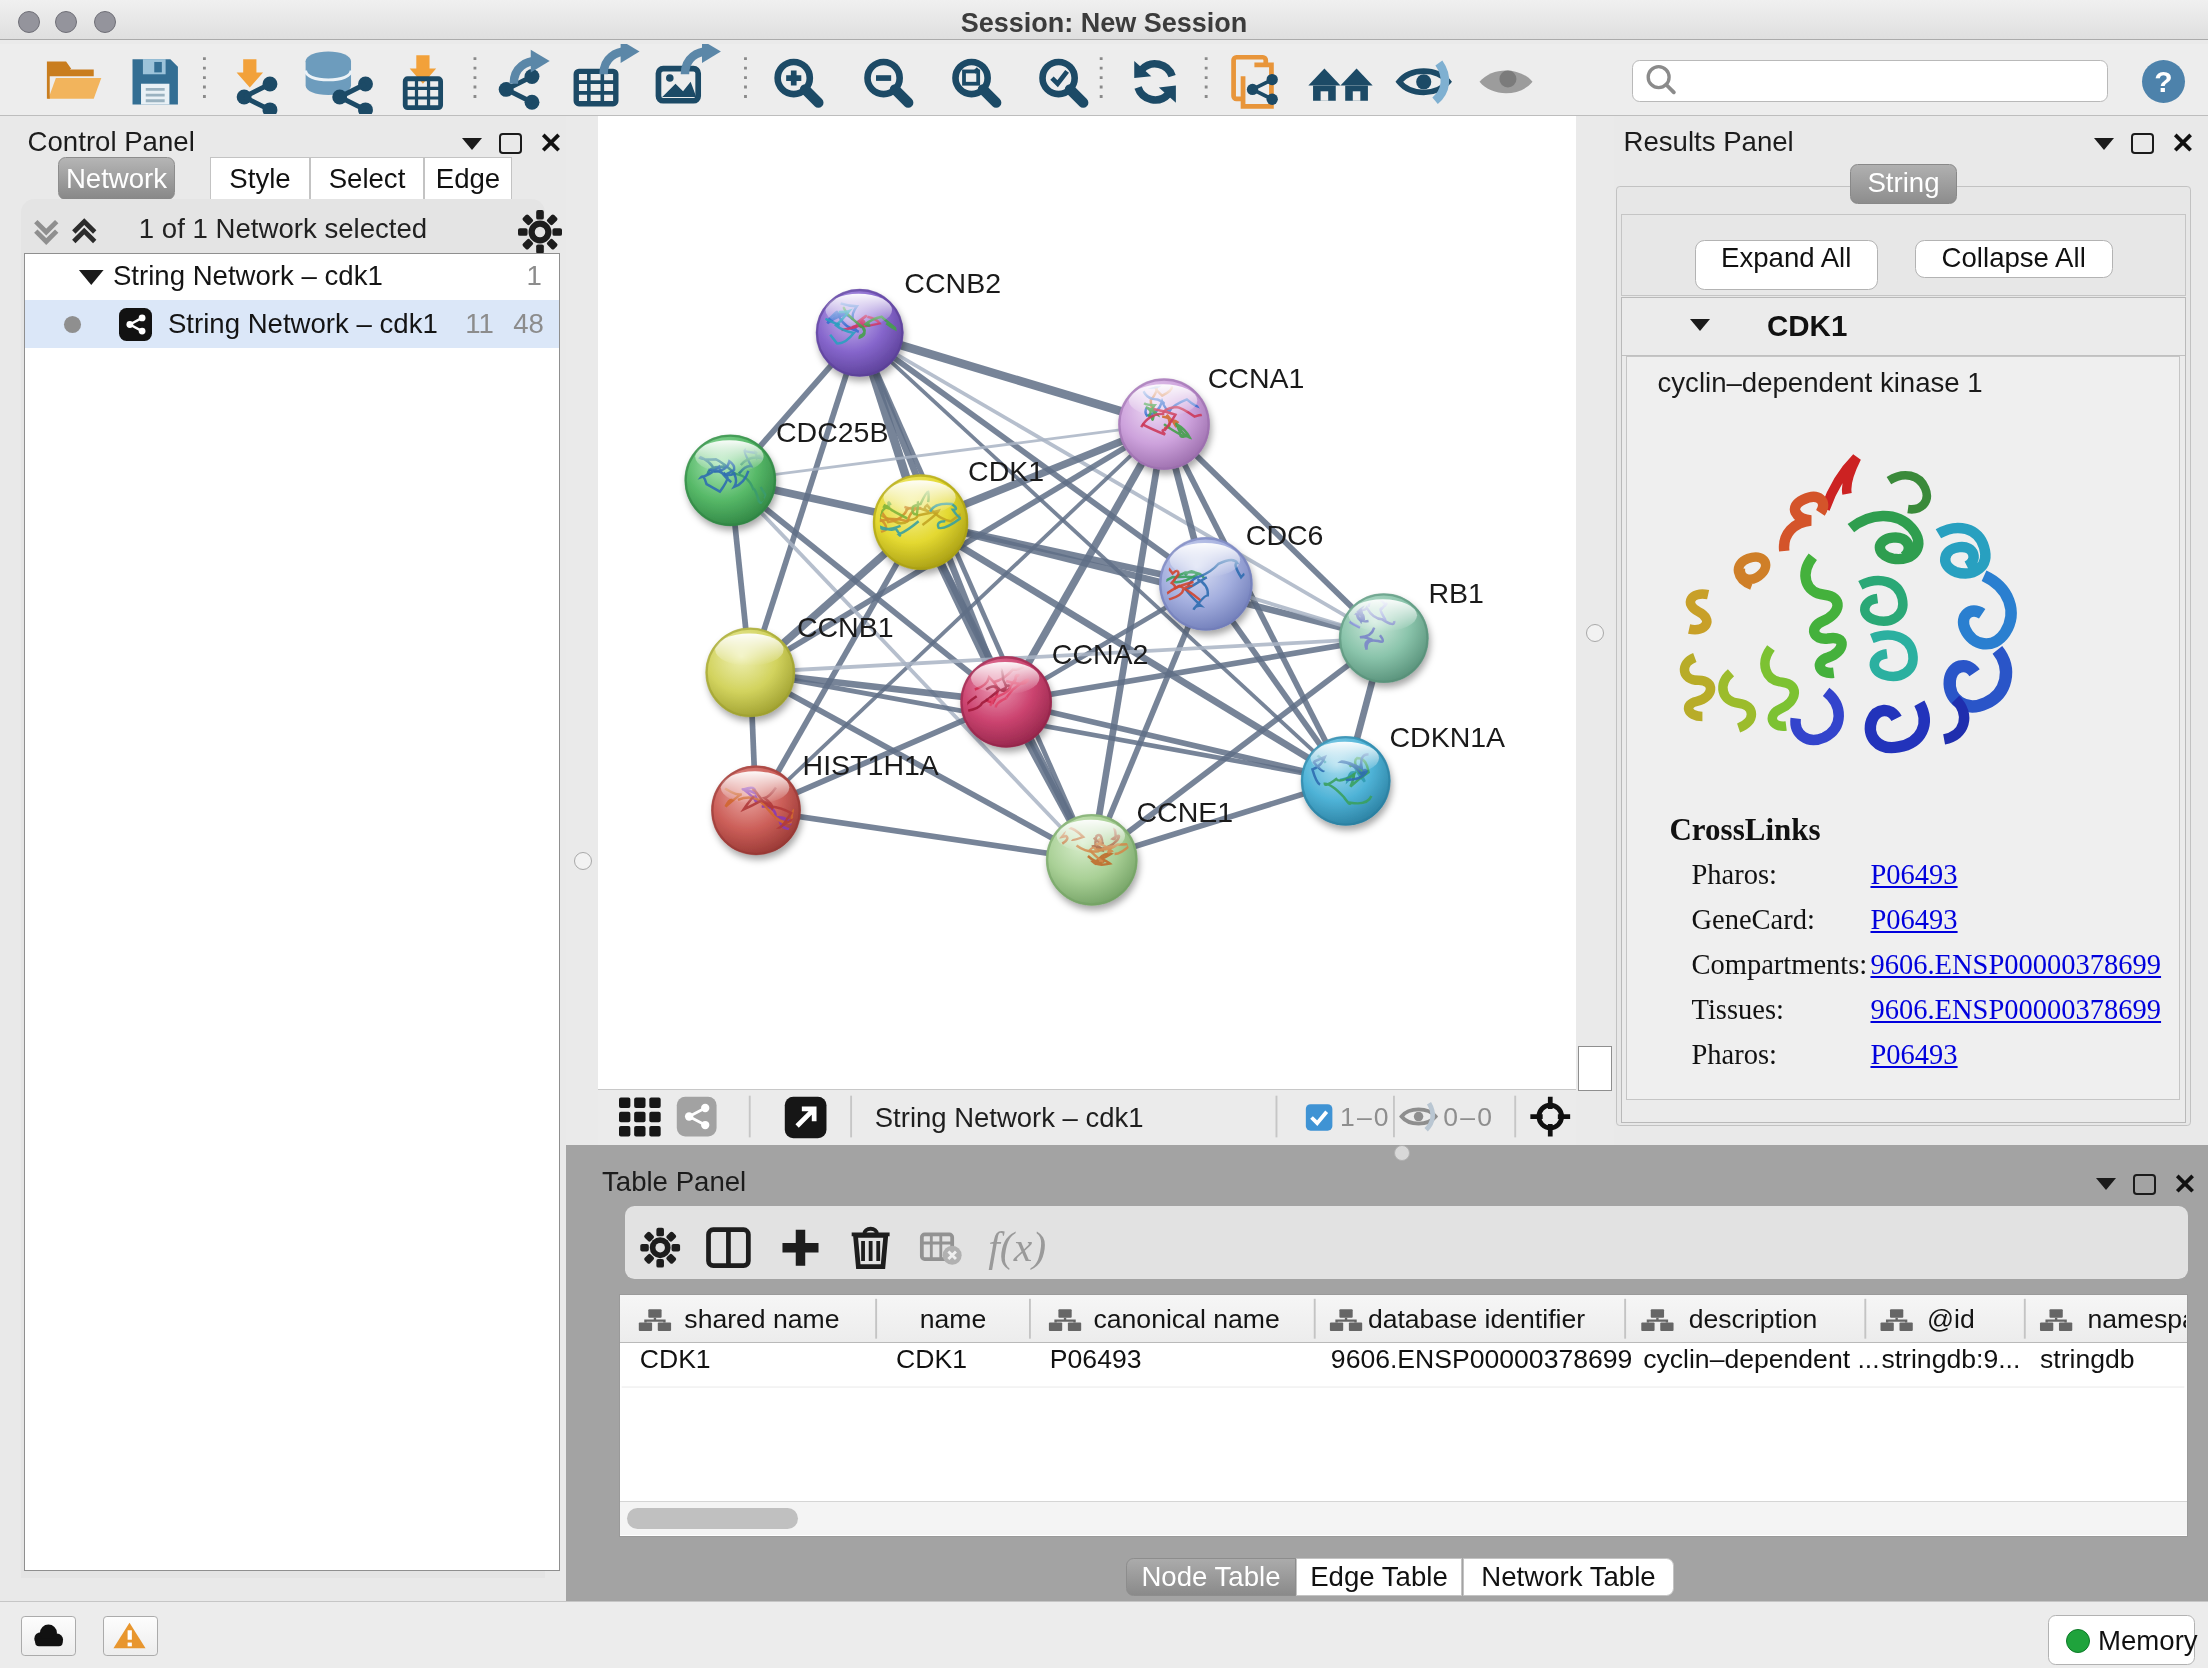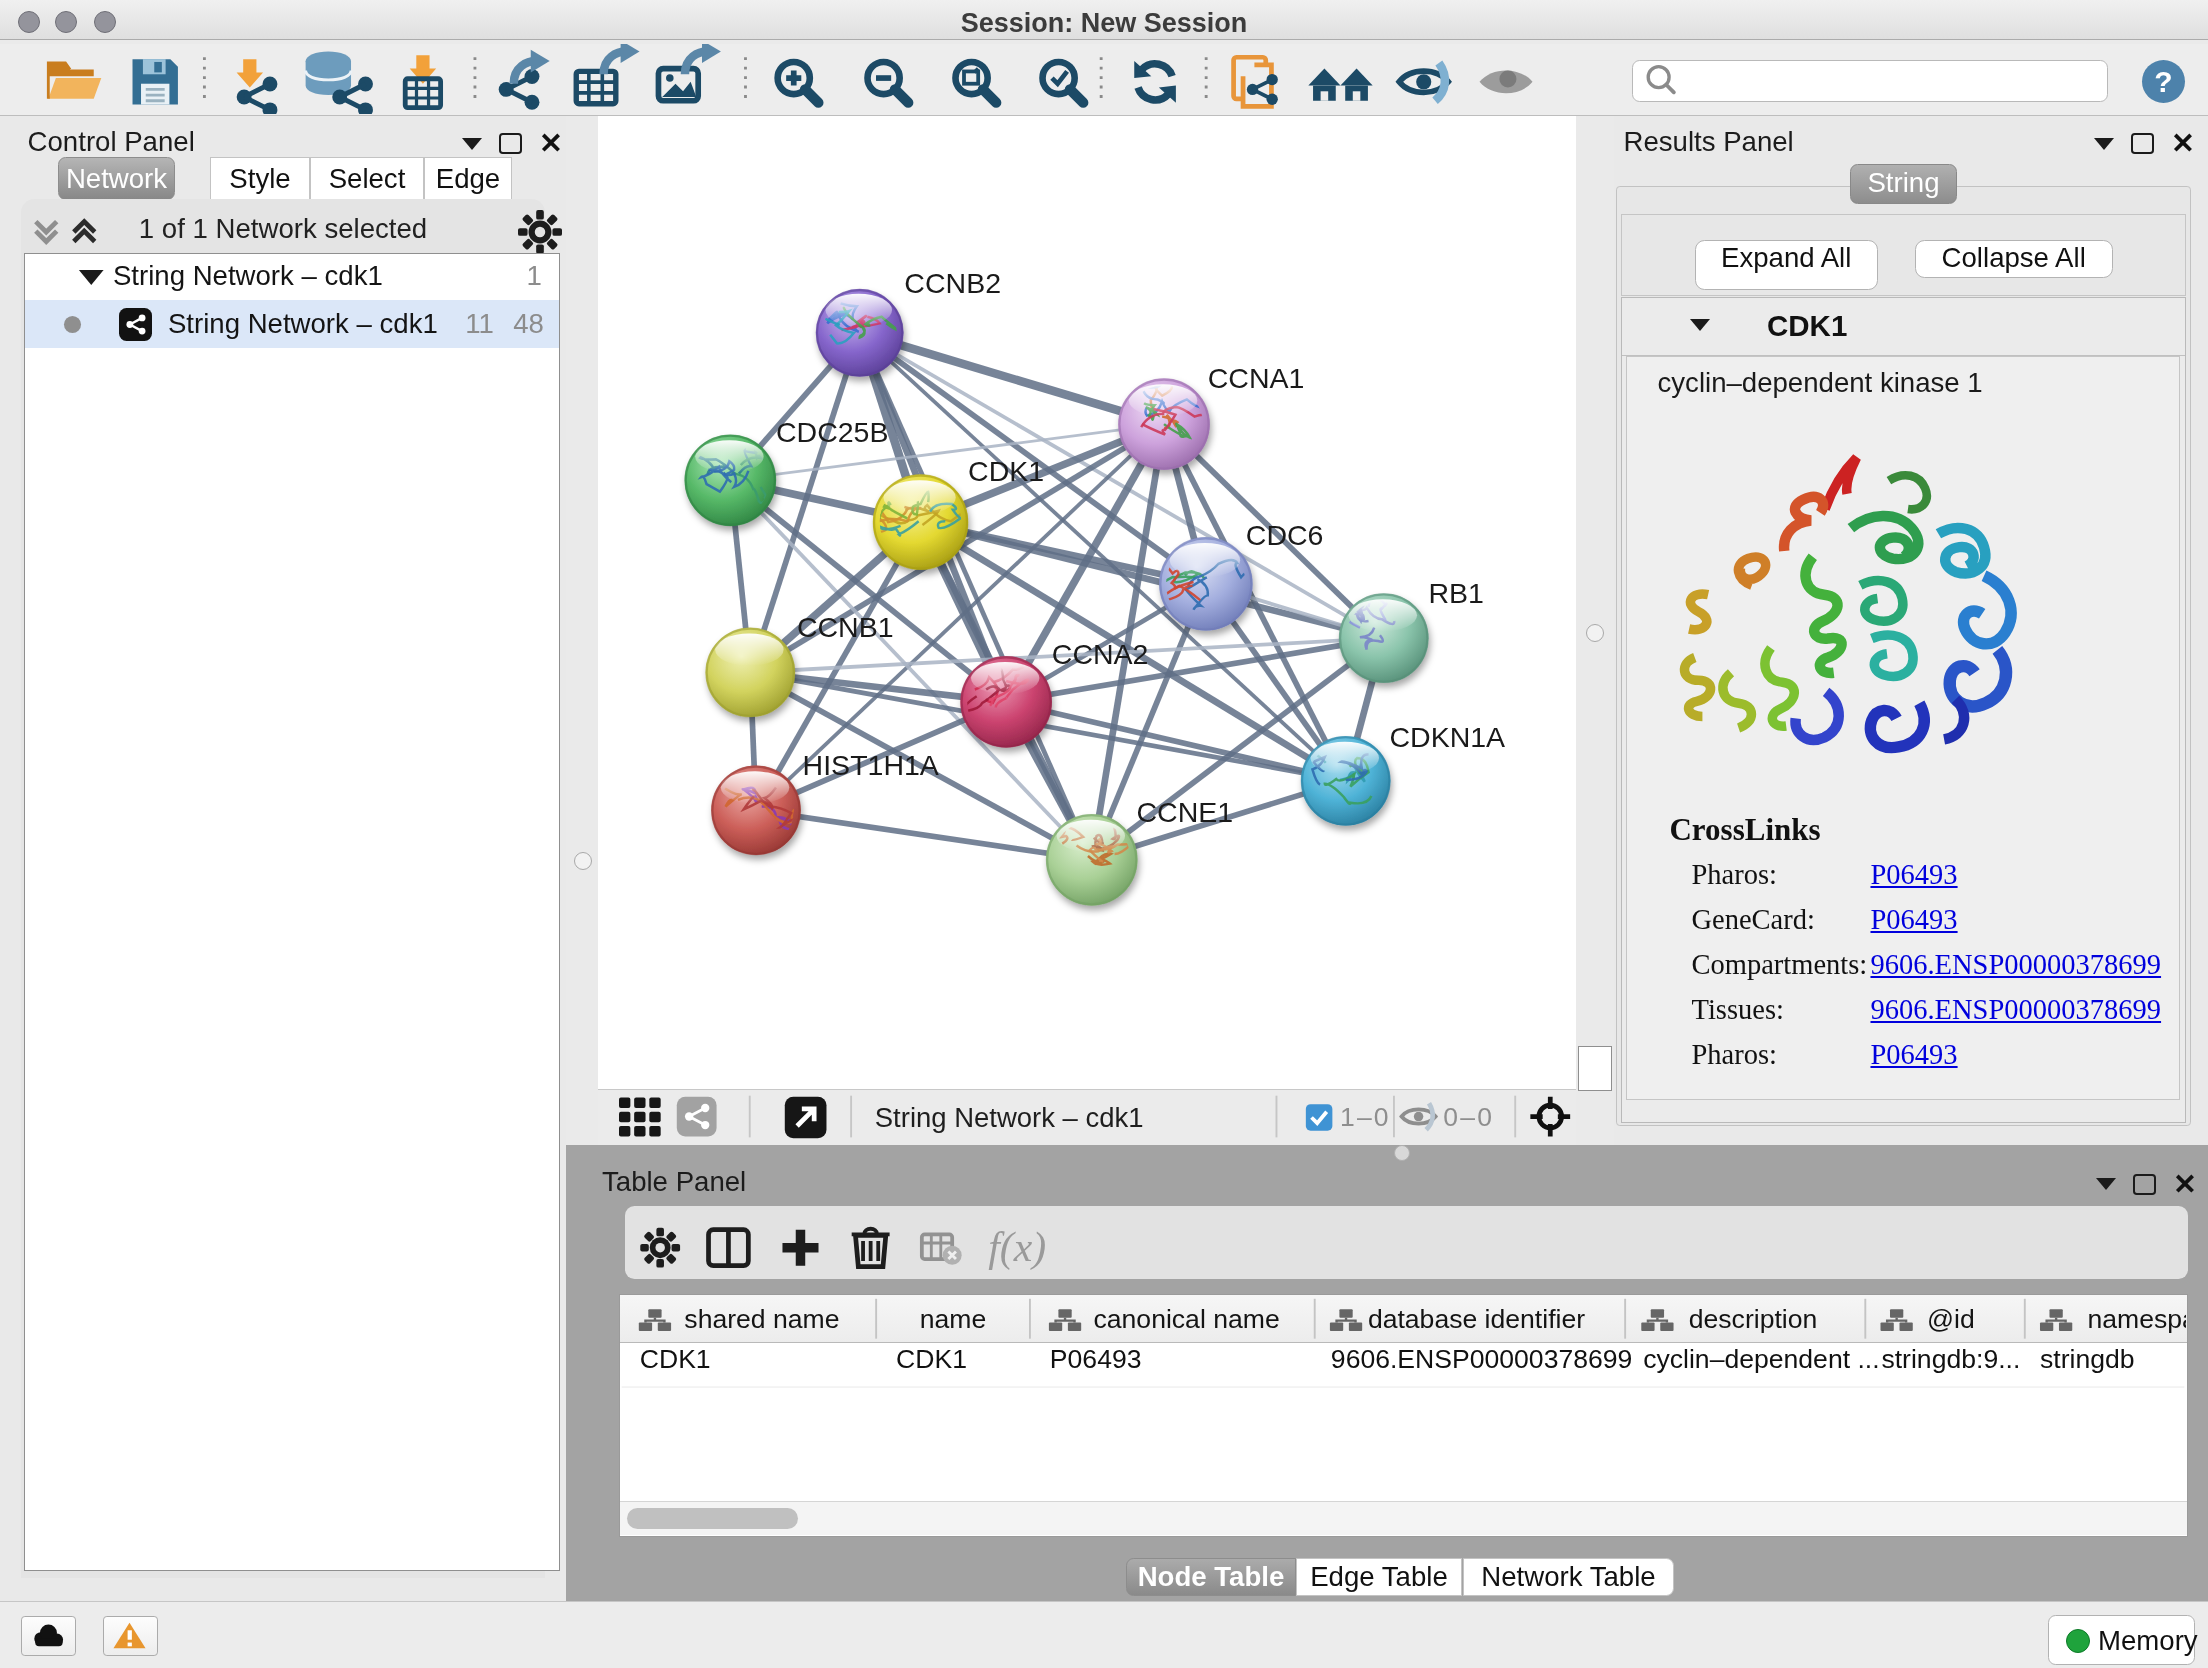--- a/index.html
+++ b/index.html
@@ -782,21 +782,21 @@
           <text x="451" y="77">P06493</text>
           <text x="747" y="77">9606.ENSP00000378699</text>
           <text x="1076" y="77">cyclin–dependent ...</text>
           <text x="1327" y="77">stringdb:9...</text>
           <text x="1494" y="77">stringdb</text>
         </g>
         <line x1="0" y1="97" x2="1646" y2="97" stroke="#e8e8e8" stroke-width="1"></line>
       </svg>
     </div>
     <div class="abs" style="left:560px;top:413px;width:170px;height:38px;background:linear-gradient(#ababab,#8a8a8a);
-         border:1px solid #8d8d8d;border-radius:7.6px 0 0 7.6px;color:#fff;font-size:27.6px;text-align:center;line-height:36px;box-sizing:border-box;font-weight:bold;">Node Table</div>
+         border:1px solid #8d8d8d;border-radius:7.6px 0 0 7.6px;color:#fff;font-size:27.6px;text-align:center;line-height:36px;box-sizing:border-box;">Node Table</div>
     <div class="abs" style="left:730px;top:413px;width:166px;height:38px;background:#fff;border:1px solid #c3c3c3;
          color:#111;font-size:27.6px;text-align:center;line-height:36px;box-sizing:border-box;">Edge Table</div>
     <div class="abs" style="left:897px;top:413px;width:211px;height:38px;background:#fff;border:1px solid #c3c3c3;border-radius:0 7.6px 7.6px 0;
          color:#111;font-size:27.6px;text-align:center;line-height:36px;box-sizing:border-box;">Network Table</div>
   </div>
 
   <div id="statusbar" class="abs">
     <div class="abs" style="left:21px;top:14.3px;width:55px;height:40px;background:linear-gradient(#fdfdfd,#ededed);
          border:1.9px solid #ababab;border-radius:3.8px;box-sizing:border-box;">
       <svg width="51" height="36" viewBox="0 0 54 38">

